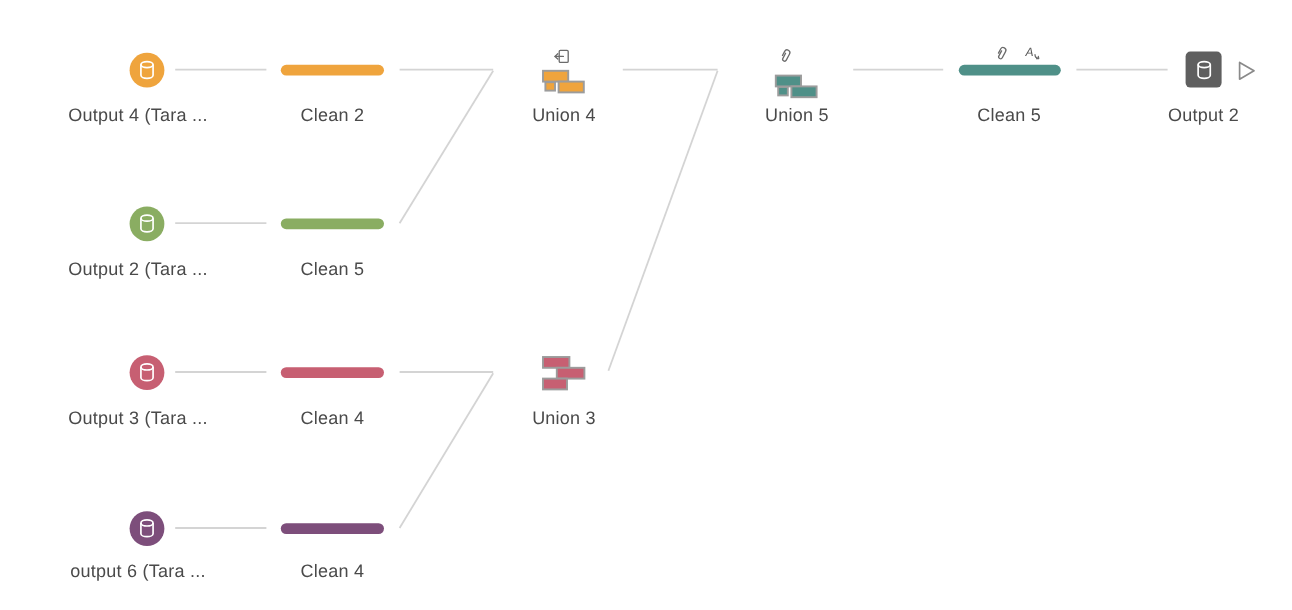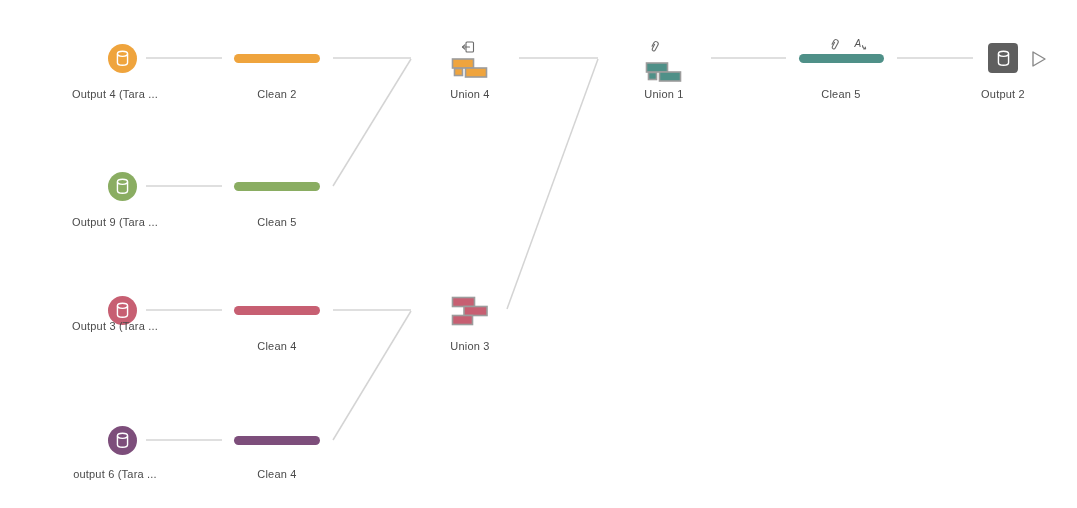--- a/index.html
+++ b/index.html
@@ -4,21 +4,21 @@
 <style>
   html,body{margin:0;padding:0;background:#fff;}
   #canvas{
     position:relative;width:1077px;height:508px;background:#ffffff;
     font-family:"Liberation Sans","DejaVu Sans",sans-serif;overflow:hidden;
   }
   #wires{position:absolute;left:0;top:0;z-index:0;}
   .wire{stroke:#d4d4d4;stroke-width:1.5;fill:none;}
   .node-label{
     position:absolute;transform:translateX(-50%);
-    font-size:11px;color:#4a4a4a;white-space:nowrap;z-index:2;letter-spacing:.2px;
+    font-size:15px;color:#4a4a4a;white-space:nowrap;z-index:2;letter-spacing:.2px;
   }
   .src-circle{
     position:absolute;width:29px;height:29px;border-radius:50%;
     display:flex;align-items:center;justify-content:center;z-index:1;cursor:pointer;
   }
   .c-orange{background:#efa43d;} .c-green{background:#8aad62;}
   .c-rose{background:#c75f72;}   .c-plum{background:#7d4e7b;}
   .bar{
     position:absolute;width:86px;height:9px;border-radius:5px;z-index:1;cursor:pointer;
   }
@@ -65,29 +65,29 @@
     </svg>
   </div>
   <div class="node-label" style="left:115px;top:88px;">Output 4 (Tara ...</div>
 
   <div class="src-circle c-green" style="left:107.5px;top:171.5px;">
     <svg class="db-glyph" width="15" height="17" viewBox="0 0 16 18">
       <ellipse cx="8" cy="4" rx="5.4" ry="2.7"></ellipse>
       <path d="M2.6 4 v9.5 a5.4 2.7 0 0 0 10.8 0 V4"></path>
     </svg>
   </div>
-  <div class="node-label" style="left:115px;top:216px;">Output 9 (Tara ...</div>
+  <div class="node-label" style="left:115px;top:216px;">Output 2 (Tara ...</div>
 
   <div class="src-circle c-rose" style="left:107.5px;top:295.5px;">
     <svg class="db-glyph" width="15" height="17" viewBox="0 0 16 18">
       <ellipse cx="8" cy="4" rx="5.4" ry="2.7"></ellipse>
       <path d="M2.6 4 v9.5 a5.4 2.7 0 0 0 10.8 0 V4"></path>
     </svg>
   </div>
-  <div class="node-label" style="left:115px;top:320px;">Output 3 (Tara ...</div>
+  <div class="node-label" style="left:115px;top:340px;">Output 3 (Tara ...</div>
 
   <div class="src-circle c-plum" style="left:107.5px;top:425.5px;">
     <svg class="db-glyph" width="15" height="17" viewBox="0 0 16 18">
       <ellipse cx="8" cy="4" rx="5.4" ry="2.7"></ellipse>
       <path d="M2.6 4 v9.5 a5.4 2.7 0 0 0 10.8 0 V4"></path>
     </svg>
   </div>
   <div class="node-label" style="left:115px;top:468px;">output 6 (Tara ...</div>
 
   <div class="bar b-orange" style="left:234px;top:53.5px;"></div>
@@ -115,21 +115,21 @@
   <div class="node-label" style="left:470px;top:88px;">Union 4</div>
 
   <svg class="badge" style="left:648px;top:40px;" width="13" height="14" viewBox="0 0 13 14">
     <path d="M4 7.5 V3.6 a2.3 2.3 0 0 1 4.6 0 V9.4 a1.6 1.6 0 0 1 -3.2 0 V4.6" transform="rotate(28 6.5 7)"></path>
   </svg>
   <svg class="union u-teal" style="left:645px;top:60px;" width="38" height="28" viewBox="0 0 38 28">
     <rect x="1.5" y="3" width="21" height="9"></rect>
     <rect x="3.5" y="12.5" width="8" height="7"></rect>
     <rect x="14.5" y="12" width="21" height="9"></rect>
   </svg>
-  <div class="node-label" style="left:664px;top:88px;">Union 1</div>
+  <div class="node-label" style="left:664px;top:88px;">Union 5</div>
 
   <svg class="union u-rose" style="left:451px;top:296px;" width="38" height="30" viewBox="0 0 38 30">
     <rect x="1.5" y="1.5" width="22" height="9"></rect>
     <rect x="13" y="10.5" width="23" height="9"></rect>
     <rect x="1.5" y="19.5" width="20" height="9"></rect>
   </svg>
   <div class="node-label" style="left:470px;top:340px;">Union 3</div>
 
   <svg class="badge" style="left:828px;top:38px;" width="13" height="14" viewBox="0 0 13 14">
     <path d="M4 7.5 V3.6 a2.3 2.3 0 0 1 4.6 0 V9.4 a1.6 1.6 0 0 1 -3.2 0 V4.6" transform="rotate(28 6.5 7)"></path>

